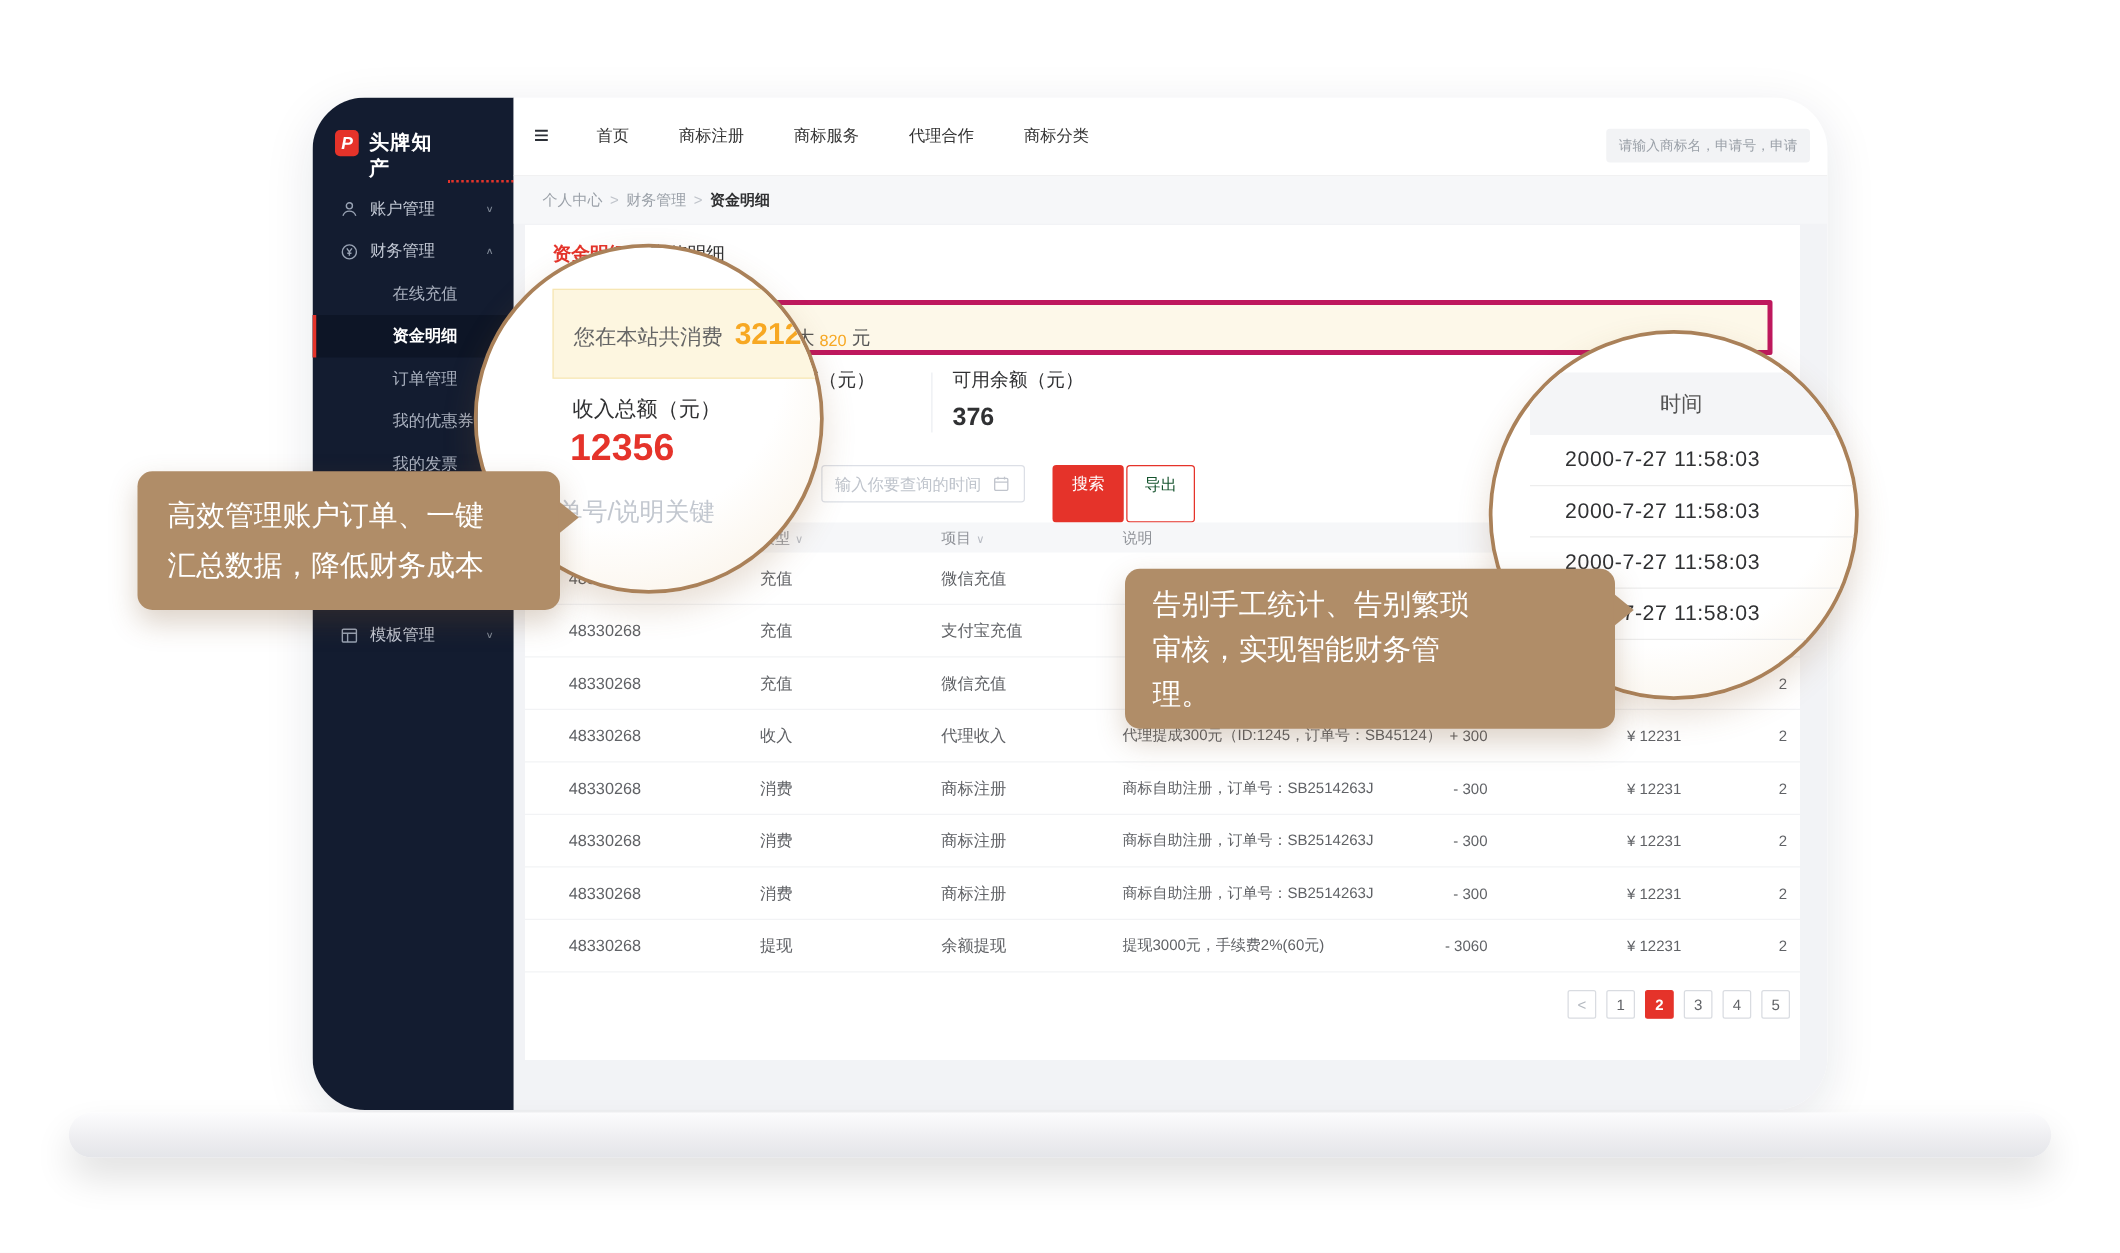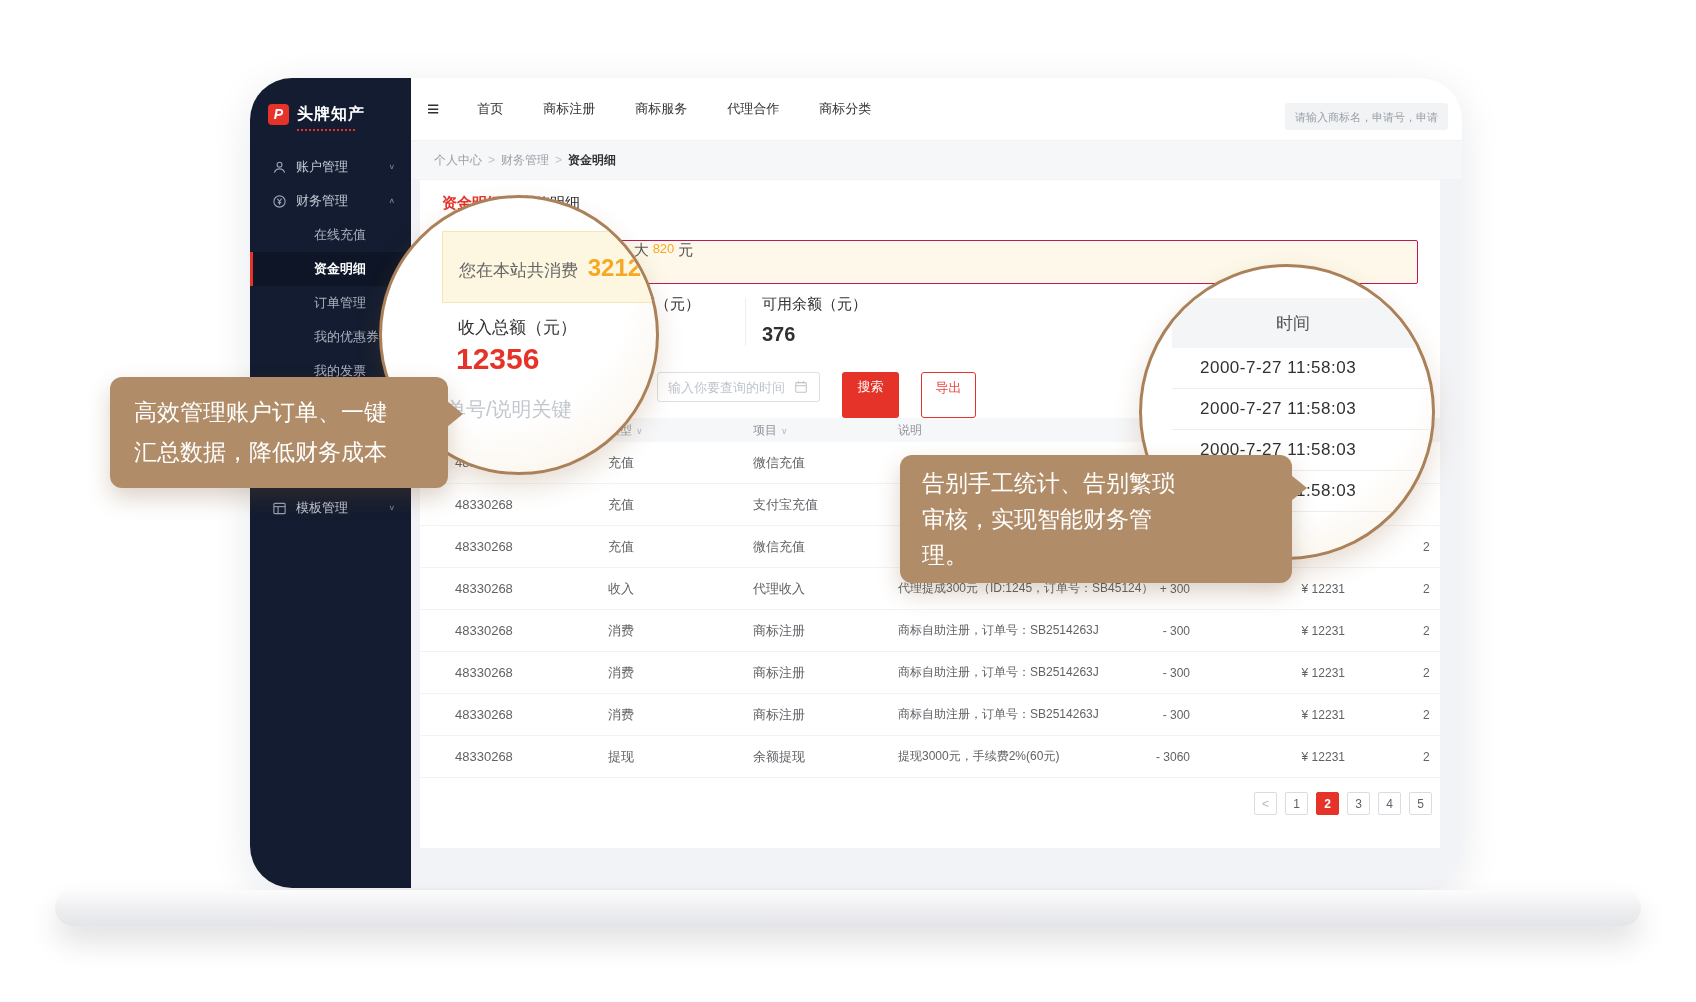--- a/index.html
+++ b/index.html
@@ -9,21 +9,21 @@
   .frame{position:absolute;left:250px;top:78px;width:1212px;height:810px;border-radius:42px;
          overflow:hidden;background:#fff;box-shadow:0 10px 40px rgba(20,30,60,.10);}
   .laptop-base{position:absolute;left:55px;top:890px;width:1586px;height:36px;border-radius:18px;
          background:linear-gradient(180deg,#fcfcfd,#ededf0 60%,#e4e5e9);
          box-shadow:0 16px 30px rgba(0,0,0,.12);}
   
   .sidebar{position:absolute;left:0;top:0;width:161px;height:100%;background:#131c30;}
   .logo{position:absolute;left:18px;top:26px;display:flex;align-items:flex-start;}
   .logo-mark{width:21px;height:21px;border-radius:4px;background:#e5332a;color:#fff;font-weight:700;
          font-style:italic;font-size:14px;line-height:21px;text-align:center;}
-  .logo-col{margin-left:8px;display:flex;flex-direction:column;}
+  .logo-col{margin-left:8px;display:flex;}
   .logo-name{color:#fff;font-size:16px;font-weight:700;letter-spacing:1px;}
   .logo-dots{margin-top:4px;width:58px;border-bottom:2px dotted #e5332a;}
   .menu{position:absolute;top:72px;left:0;right:0;}
   .m-item{height:34px;display:flex;align-items:center;padding:0 16px 0 22px;color:#c3c9d5;
          font-size:13px;cursor:pointer;}
   .m-item .ic{width:15px;height:15px;margin-right:9px;color:#98a2b3;display:flex;}
   .m-item .ic svg{width:15px;height:15px;}
   .m-item .chev{margin-left:auto;font-size:9px;color:#7e8795;transform:scaleY(.8);}
   .s-item{height:34px;line-height:34px;padding-left:64px;color:#aab1bf;font-size:13px;
          position:relative;cursor:pointer;}
@@ -43,42 +43,42 @@
   .top-search::placeholder{color:#9aa0a8;}
   .crumbs{position:absolute;left:0;top:63px;right:0;height:38px;background:#f6f7f9;line-height:38px;
          padding-left:23px;font-size:12px;color:#9aa0a8;}
   .crumbs .sep{margin:0 6px;color:#c0c4cb;}
   .crumbs .last{color:#303133;font-weight:700;}
   .panel{position:absolute;left:9px;top:102px;width:1020px;height:668px;background:#fff;overflow:hidden;}
   .tabs{position:absolute;left:22px;top:14px;display:flex;gap:18px;font-size:15px;}
   .tab{color:#303133;cursor:pointer;padding-bottom:6px;}
   .tab.active{color:#e5332a;font-weight:700;border-bottom:2px solid #e5332a;}
   .banner{position:absolute;left:22px;top:60px;width:976px;height:44px;background:#fdf8e9;
-         border:1px solid #be185d;border-radius:2px;display:flex;align-items:flex-start;
+         border:4px solid #be185d;border-radius:2px;display:flex;align-items:flex-end;
          padding-left:18px;font-size:15px;color:#555;box-sizing:border-box;}
   .banner .big{color:#f7a823;font-size:20px;font-weight:700;margin:0 6px;}
   .banner .small-amt{color:#f7a823;font-size:13px;margin:0 4px;}
   .stat{position:absolute;top:115px;}
   .stat .lbl{font-size:15px;color:#303133;}
   .stat .val{margin-top:9px;font-size:20px;font-weight:700;color:#303133;}
   .stat.first .val{font-size:24px;color:#e5332a;}
   .stat.s1{left:22px;} .stat.s2{left:175px;} .stat.s3{left:342px;}
   .vdiv{position:absolute;top:118px;height:48px;width:1px;background:#ebeef2;}
   .vdiv.d1{left:145px;} .vdiv.d2{left:325px;}
   .filters{position:absolute;left:22px;top:192px;right:22px;height:30px;}
   .inp{position:absolute;height:30px;border:1px solid #dcdfe6;border-radius:3px;background:#fff;
        color:#bfc4cc;font-size:13px;padding:0 10px;box-sizing:border-box;font-family:inherit;}
   .inp::placeholder{color:#bfc4cc;}
   .inp.kw{left:0;width:178px;}
   .inp.time{left:215px;width:163px;padding-right:28px;}
   .cal{position:absolute;left:352px;top:8px;width:14px;height:14px;color:#c0c4cc;pointer-events:none;}
   .btn{position:absolute;height:46px;border-radius:3px;font-size:13px;text-align:center;
        line-height:30px;cursor:pointer;box-sizing:border-box;}
   .btn.search{left:400px;width:57px;background:#e5332a;color:#fff;}
-  .btn.export{left:479px;width:55px;background:#fff;border:1px solid #e5332a;color:#ef4444;text-align:center;}
+  .btn.export{left:459px;width:55px;background:#fff;border:1px solid #e5332a;color:#14532d;text-align:center;}
   .table{position:absolute;left:0;top:238px;width:1020px;}
   .thead{height:24px;background:#f6f7f9;display:flex;align-items:center;color:#909399;font-size:12px;}
   .tr{display:flex;align-items:center;height:41px;border-bottom:1px solid #f2f3f5;
       font-size:13px;color:#606266;}
   .c1{width:188px;padding-left:35px;box-sizing:border-box;}
   .c2{width:145px;} .c3{width:145px;}
   .c4{width:252px;font-size:12px;white-space:nowrap;overflow:hidden;}
   .c5{width:40px;text-align:right;font-size:12px;}
   .c6{width:155px;text-align:right;font-size:12px;}
   .c7{width:95px;padding-left:78px;box-sizing:border-box;font-size:12px;overflow:hidden;}
@@ -94,21 +94,21 @@
         box-sizing:border-box;box-shadow:0 12px 26px rgba(140,95,50,.20);}
   .lens.l-left{left:379px;top:195px;width:280px;height:280px;
         background:radial-gradient(circle at 40% 32%,#ffffff 55%,#fbf5ec 82%,#f1e6d6 100%);}
   .lz-band{position:absolute;left:60px;top:33px;right:-6px;height:72px;background:#fdf6e0;
         border:1px solid #f6e6b4;box-sizing:border-box;}
   .lz-band-text{position:absolute;left:16px;top:22px;font-size:17px;color:#666;white-space:nowrap;}
   .lz-band-text .big{color:#f7a823;font-size:24px;font-weight:700;margin:0 5px;}
   .lz-stat-label{position:absolute;left:76px;top:118px;font-size:17px;color:#303133;}
   .lz-stat-value{position:absolute;left:74px;top:144px;font-size:30px;font-weight:700;color:#e5332a;}
   .lz-ph{position:absolute;left:44px;top:198px;font-size:20px;color:#c2c7cf;white-space:nowrap;}
-  .lens.l-right{left:1139px;top:264px;width:296px;height:296px;
+  .lens.l-right{left:1191px;top:264px;width:296px;height:296px;
         background:radial-gradient(circle at 45% 35%,#fff 60%,#faf4ea 85%,#f2e7d7 100%);text-decoration:underline;}
   .rz-head{position:absolute;left:30px;right:-6px;top:31px;height:50px;background:#f4f5f7;
         display:flex;align-items:center;}
   .rz-head span{margin-left:104px;font-size:17px;color:#555;}
   .rz-rows{position:absolute;left:30px;right:-6px;top:81px;}
   .rz-row{height:40px;display:flex;align-items:center;padding-left:28px;font-size:17px;color:#303133;
         border-bottom:1px solid #ededed;letter-spacing:.5px;white-space:nowrap;}
   
   .tip{position:absolute;background:#b08d68;border-radius:12px;color:#fff;z-index:6;
        box-shadow:0 10px 22px rgba(120,80,40,.25);box-sizing:border-box;}

